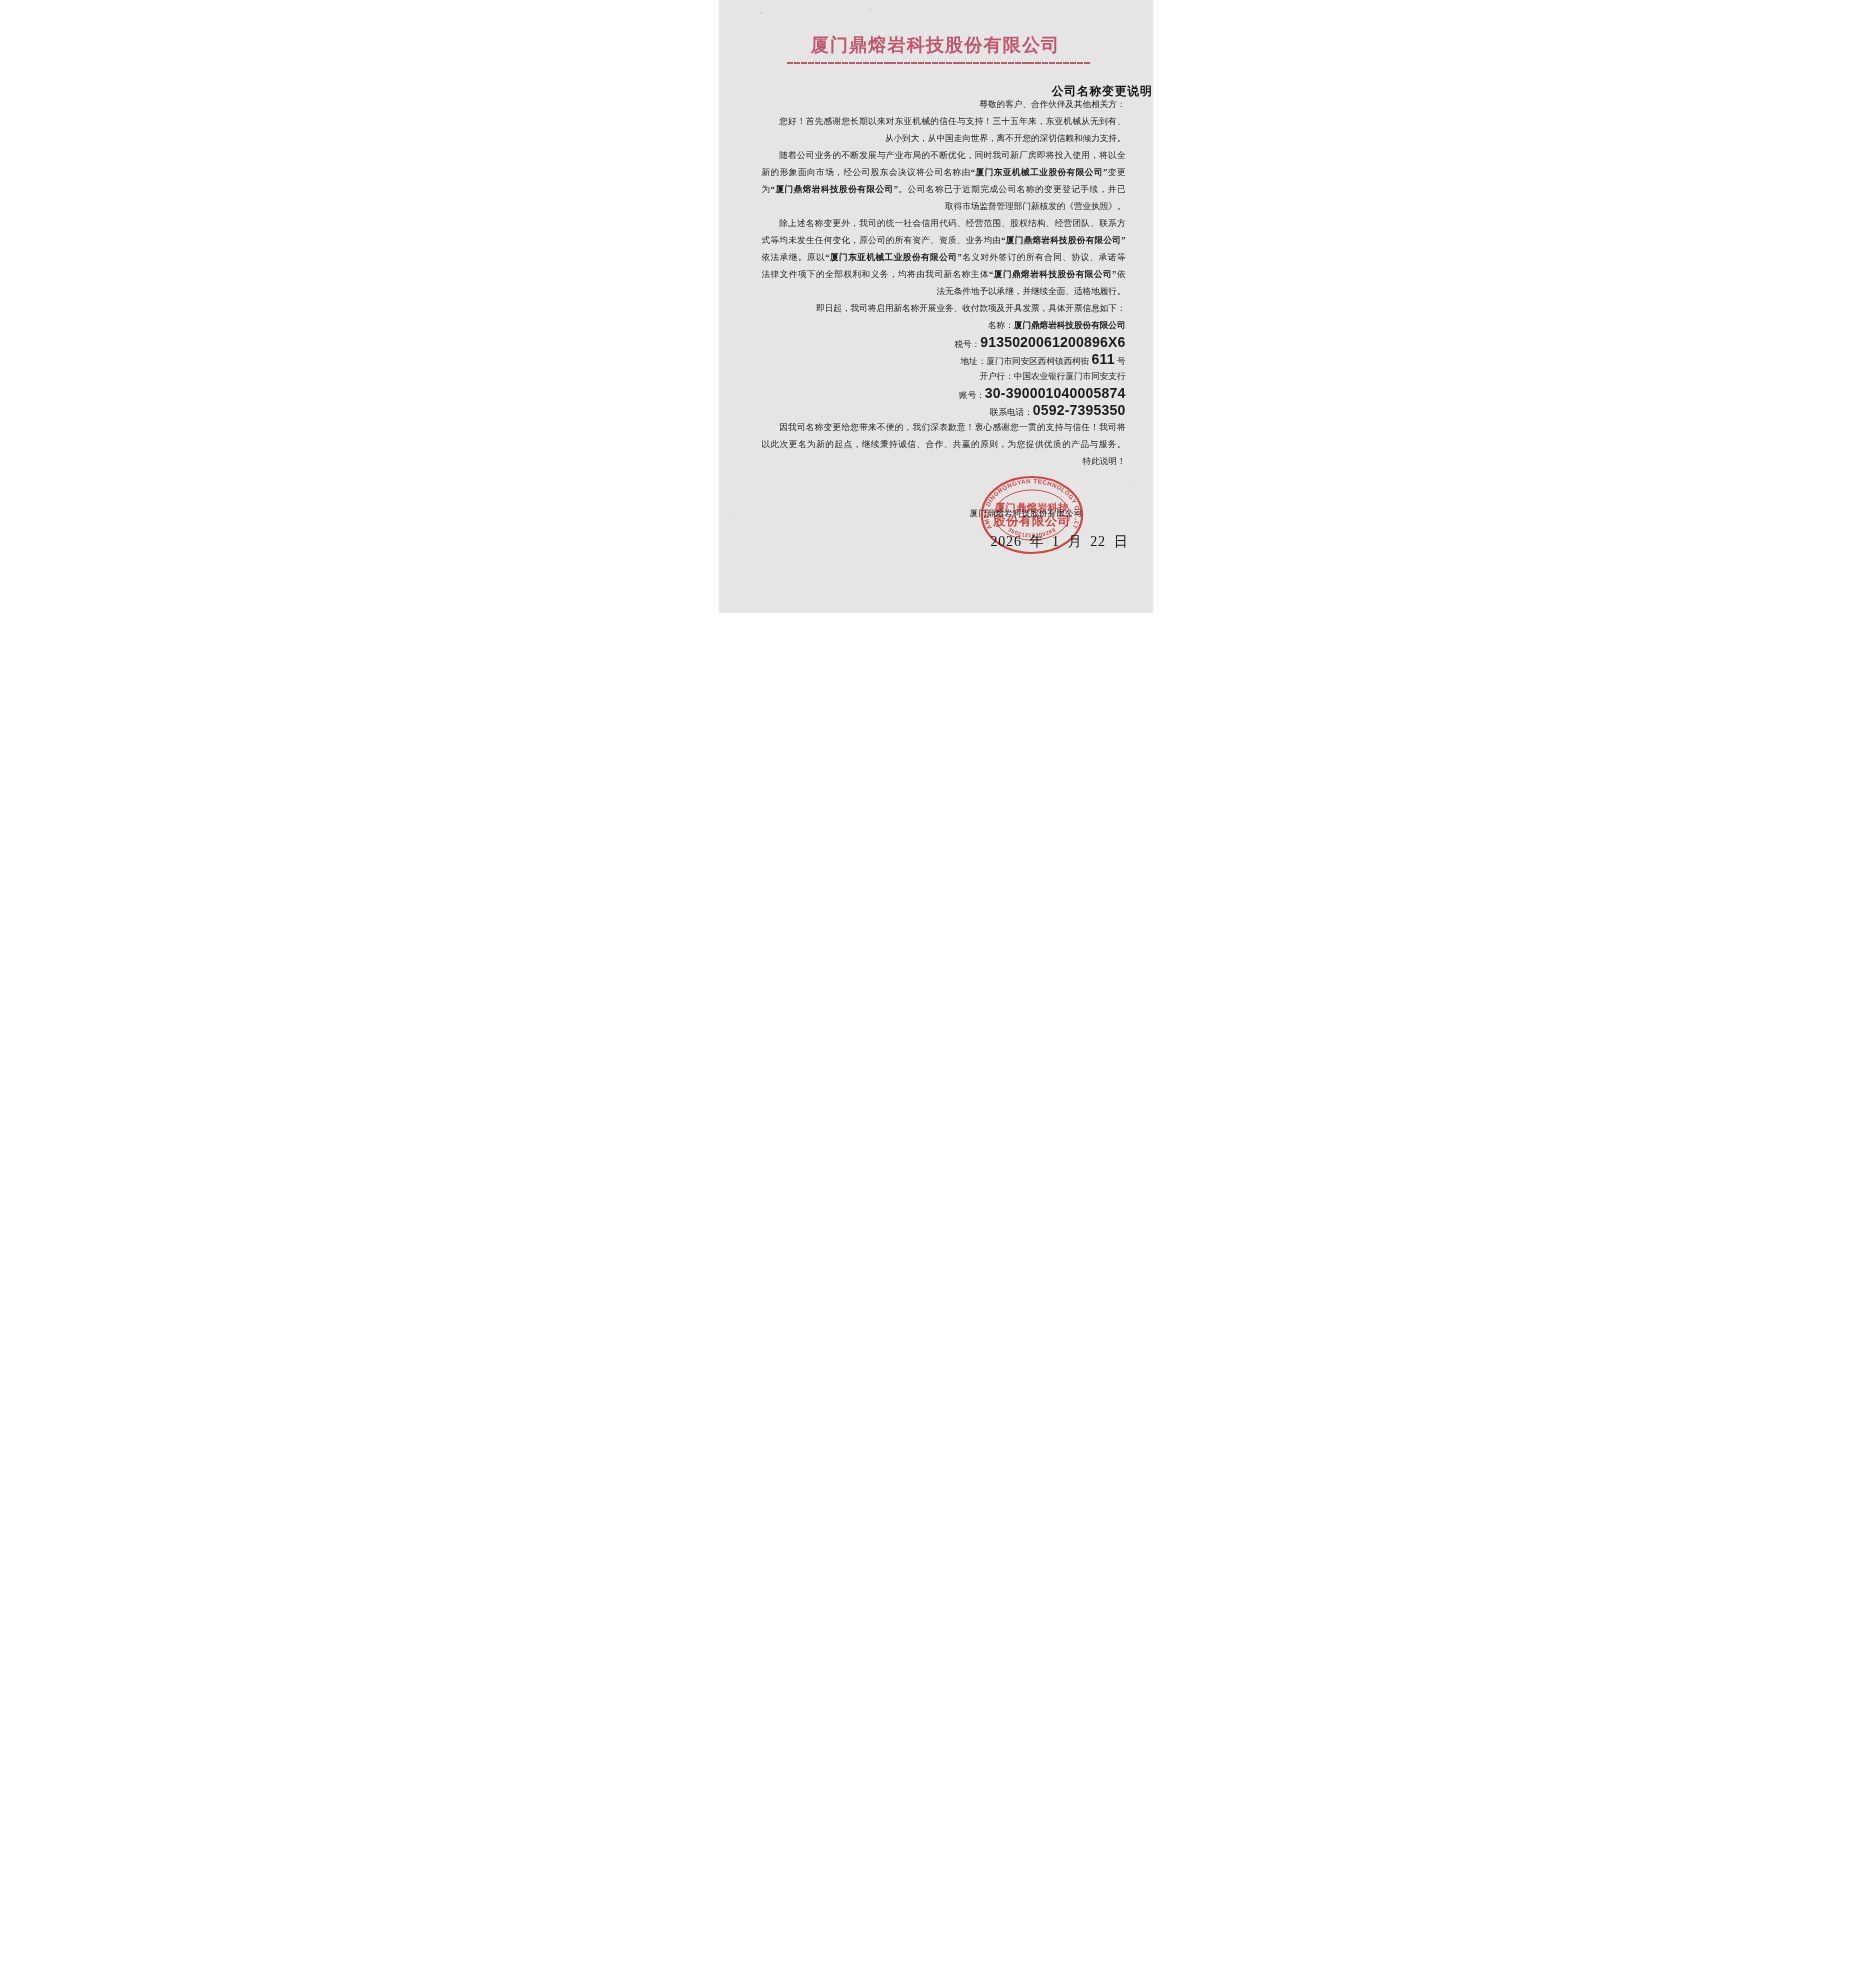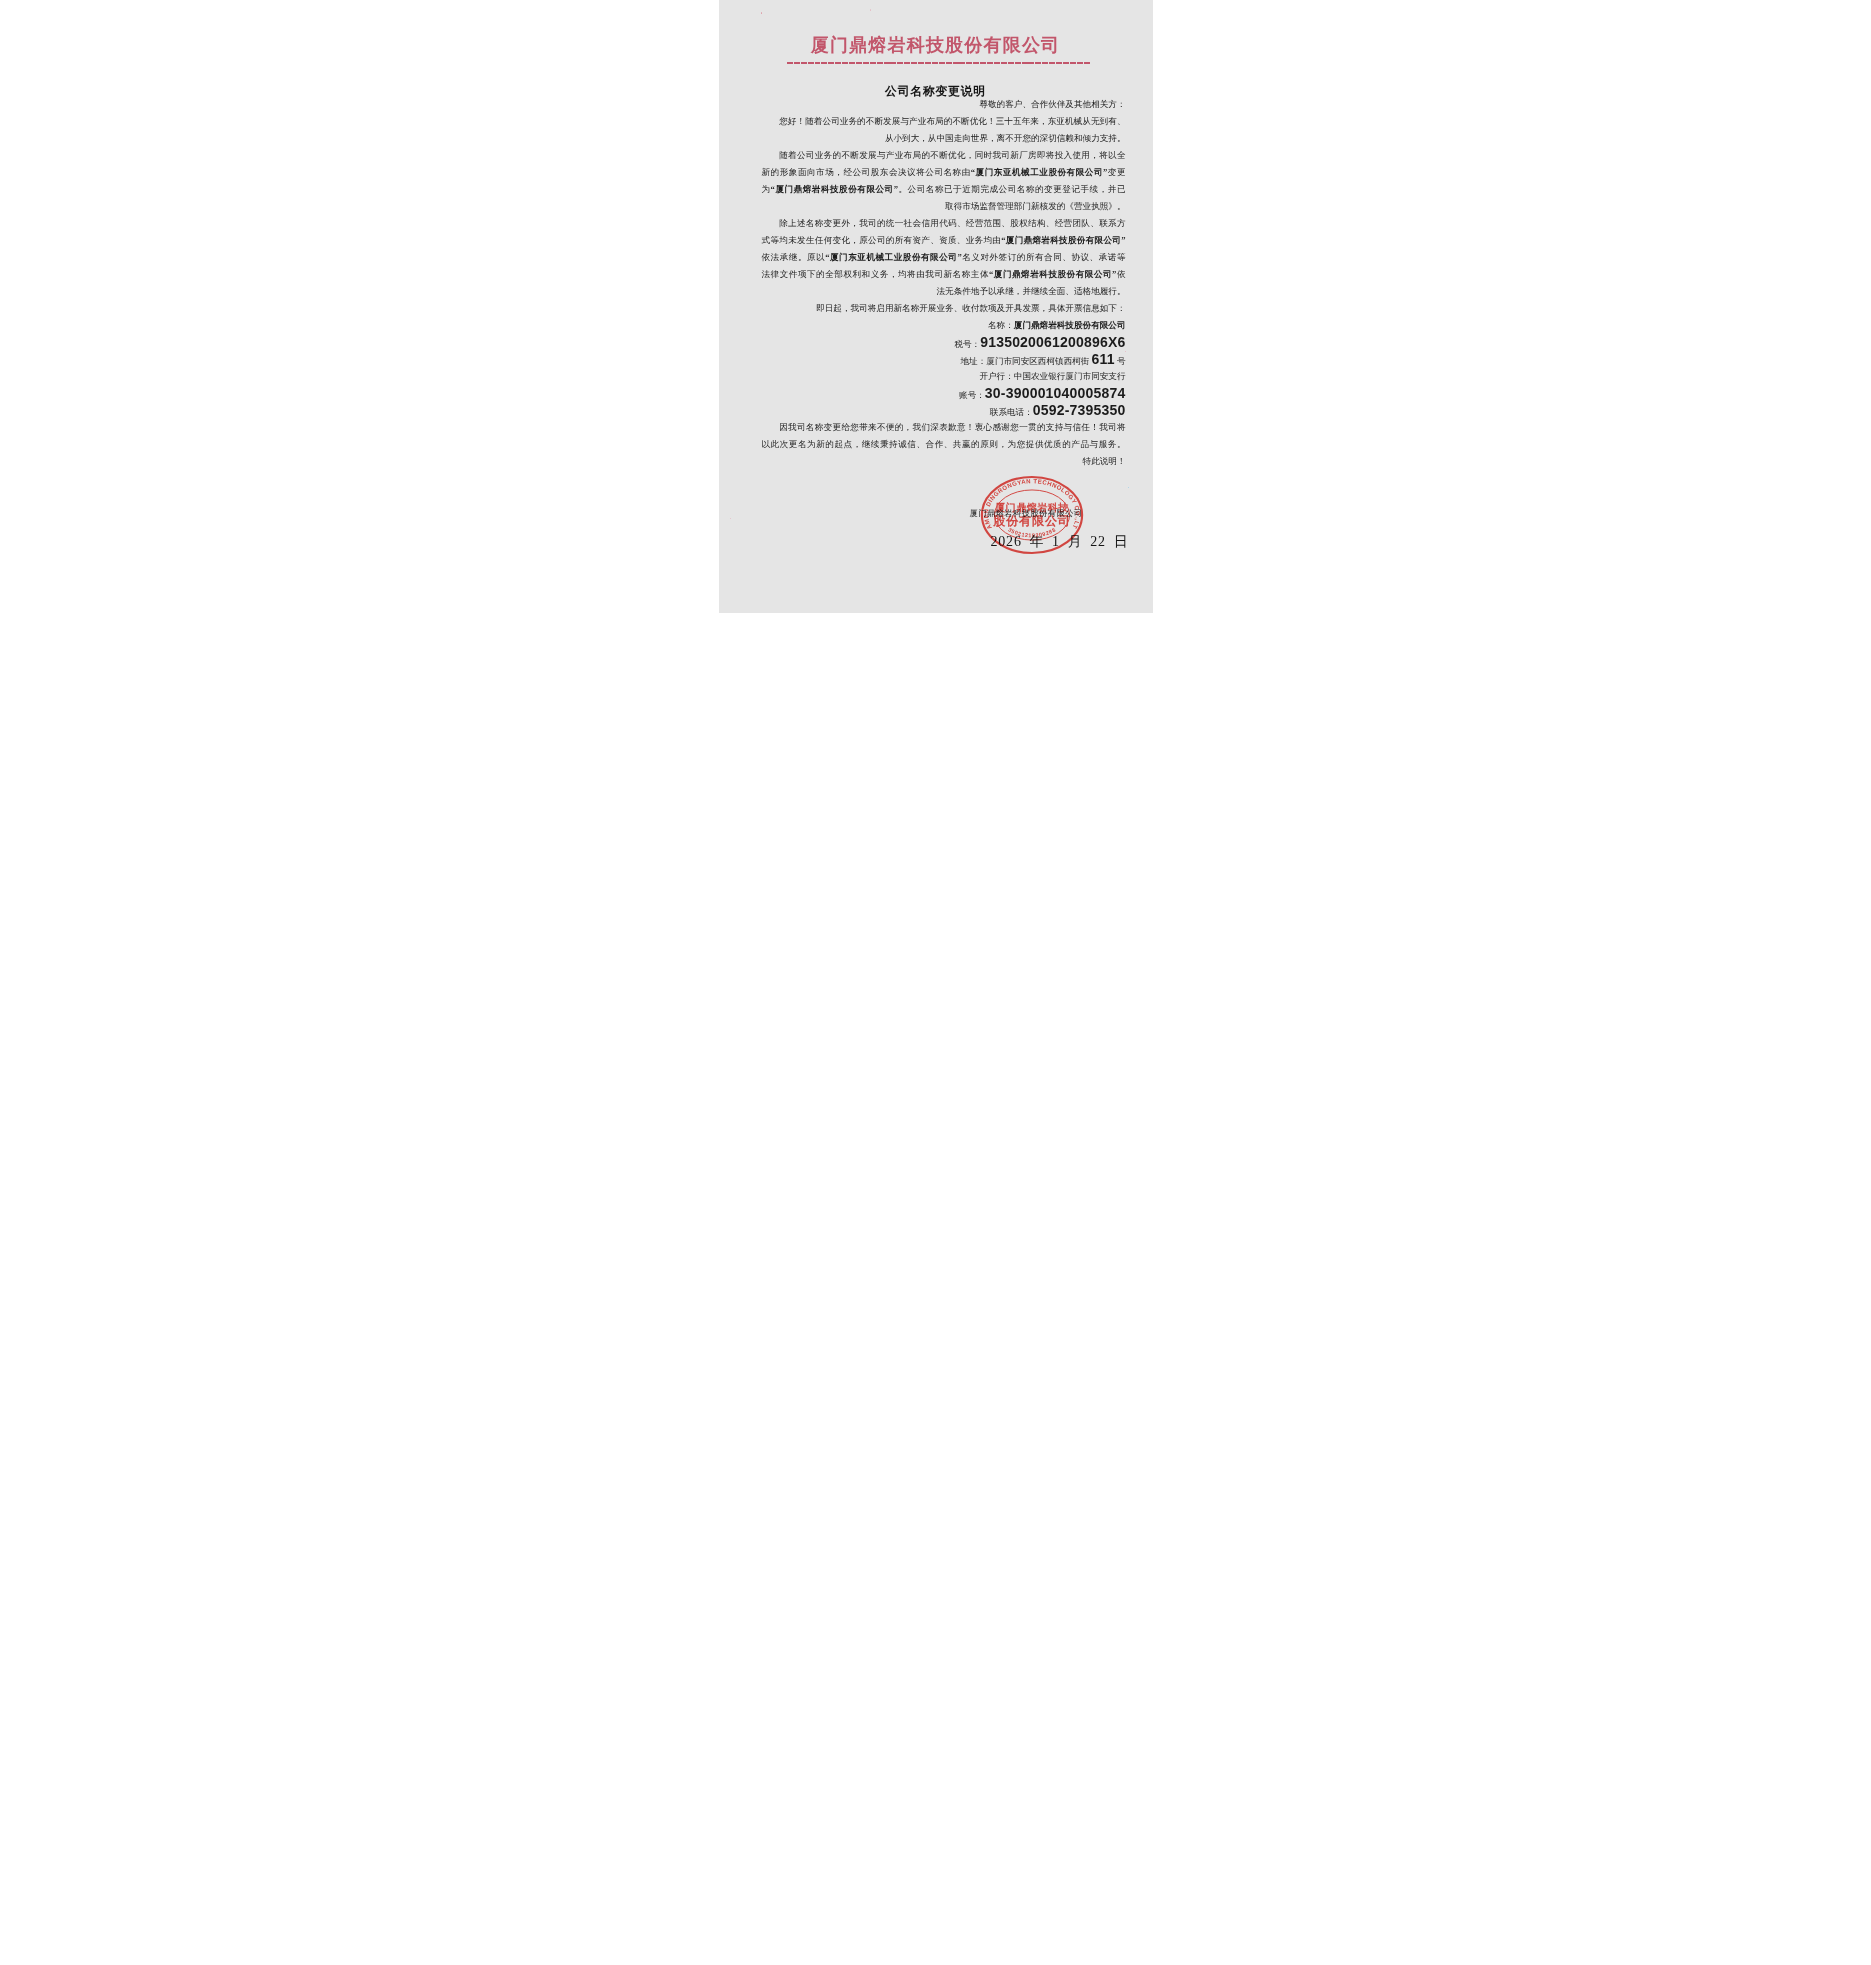--- a/index.html
+++ b/index.html
@@ -19,21 +19,21 @@
     letter-spacing:1.2px;
     color:#c2566b;
   }
   .letterhead-rule{
     position:absolute;top:62px;left:68px;
     width:303px;height:1.6px;
     background:repeating-linear-gradient(90deg,#c2566b 0 5.9px,rgba(255,255,255,0) 5.9px 6.9px);
   }
   .doc-title{
     position:absolute;top:84px;left:0;width:100%;
-    text-align:center;
+    text-align:right;
     font-size:11.8px;font-weight:bold;
     letter-spacing:0.8px;
     color:#141414;
   }
   .body-lines{
     position:absolute;top:96px;left:43px;width:364px;
   }
   .line{
     height:17px;line-height:17px;
     font-size:8.6px;
@@ -93,21 +93,21 @@
 
 <div class="page">
 
   <div class="letterhead">厦门鼎熔岩科技股份有限公司</div>
   <div class="letterhead-rule"></div>
 
   <div class="doc-title">公司名称变更说明</div>
 
   <div class="body-lines" id="body-lines">
       <div class="line"><span>尊敬的客户、合作伙伴及其他相关方：</span></div>
-      <div class="line ind jf"><span>您好！随着公司业务的不断发展与产业布局的不断优化！三十五年来，东亚机械从无到有、</span></div>
+      <div class="line ind jf"><span>您好！首先感谢您长期以来对东亚机械的信任与支持！三十五年来，东亚机械从无到有、</span></div>
       <div class="line"><span>从小到大，从中国走向世界，离不开您的深切信赖和倾力支持。</span></div>
       <div class="line ind jf"><span>随着公司业务的不断发展与产业布局的不断优化，同时我司新厂房即将投入使用，将以全</span></div>
       <div class="line jf"><span>新的形象面向市场，经公司股东会决议将公司名称由</span><span class="b">“厦门东亚机械工业股份有限公司”</span><span>变更</span></div>
       <div class="line jf"><span>为</span><span class="b">“厦门鼎熔岩科技股份有限公司”</span><span>。公司名称已于近期完成公司名称的变更登记手续，并已</span></div>
       <div class="line"><span>取得市场监督管理部门新核发的《营业执照》。</span></div>
       <div class="line ind jf"><span>除上述名称变更外，我司的统一社会信用代码、经营范围、股权结构、经营团队、联系方</span></div>
       <div class="line jf"><span>式等均未发生任何变化，原公司的所有资产、资质、业务均由</span><span class="b">“厦门鼎熔岩科技股份有限公司”</span></div>
       <div class="line jf"><span>依法承继。原以</span><span class="b">“厦门东亚机械工业股份有限公司”</span><span>名义对外签订的所有合同、协议、承诺等</span></div>
       <div class="line jf"><span>法律文件项下的全部权利和义务，均将由我司新名称主体</span><span class="b">“厦门鼎熔岩科技股份有限公司”</span><span>依</span></div>
       <div class="line"><span>法无条件地予以承继，并继续全面、适格地履行。</span></div>

